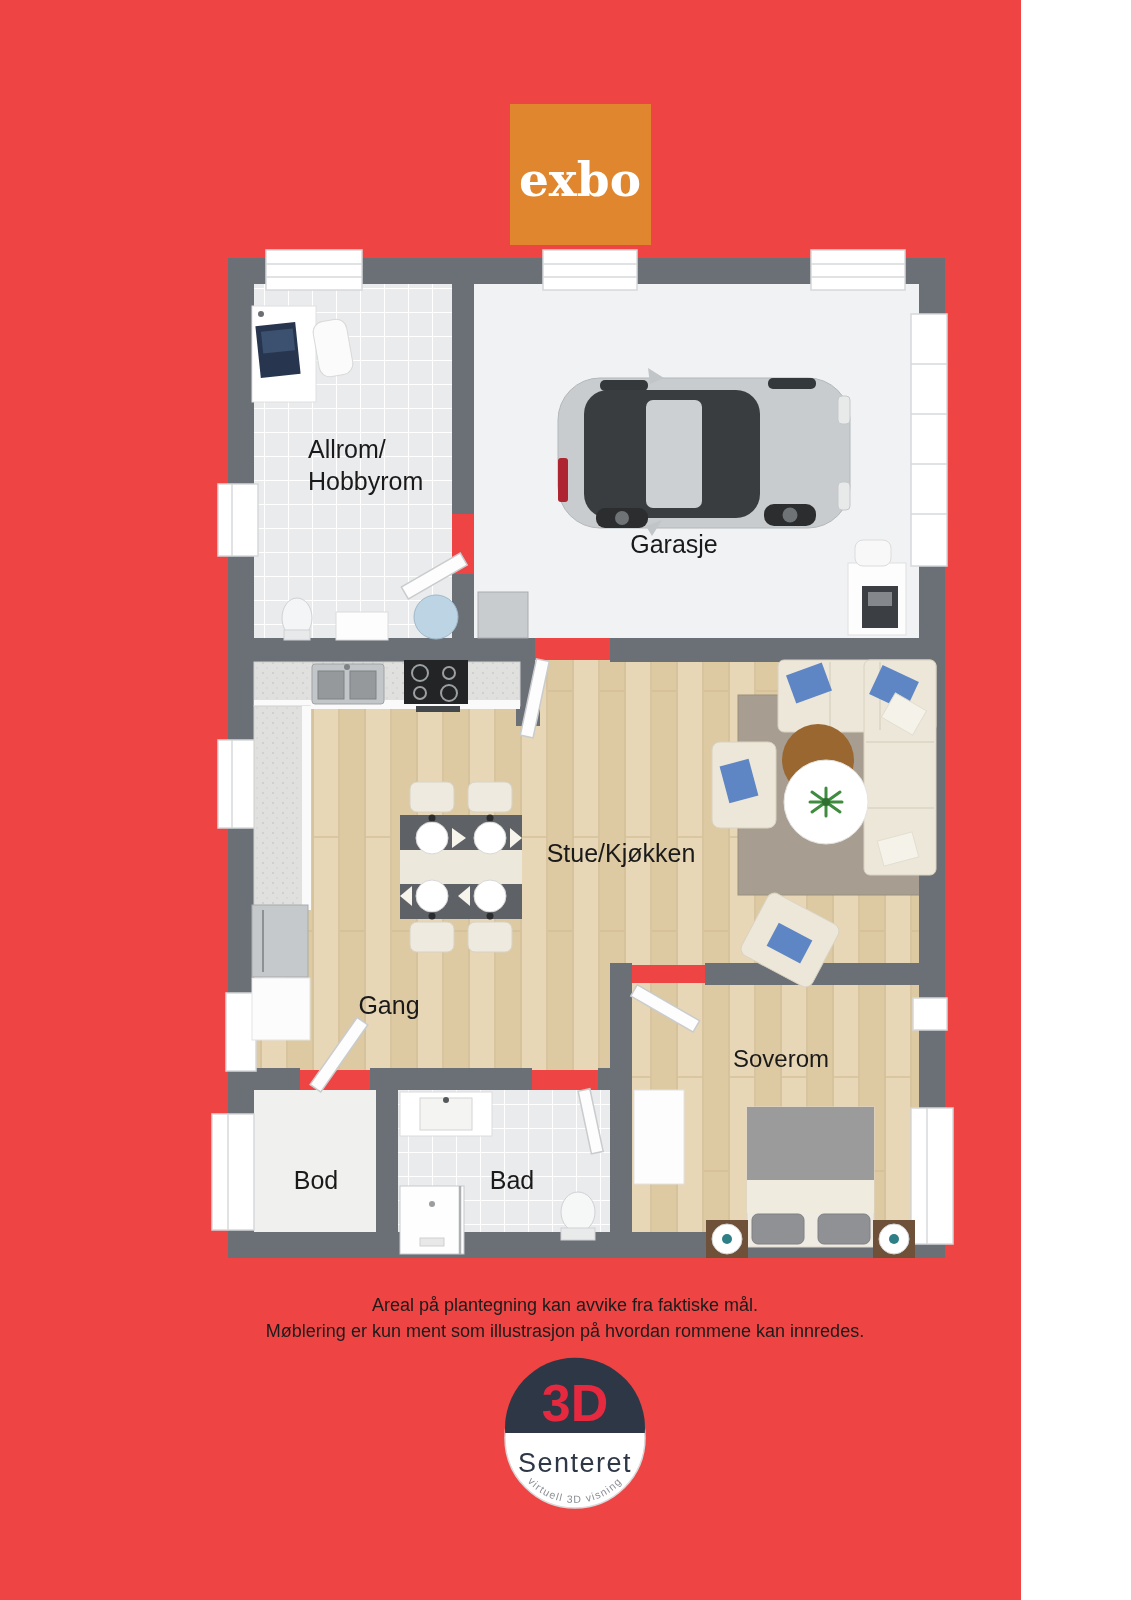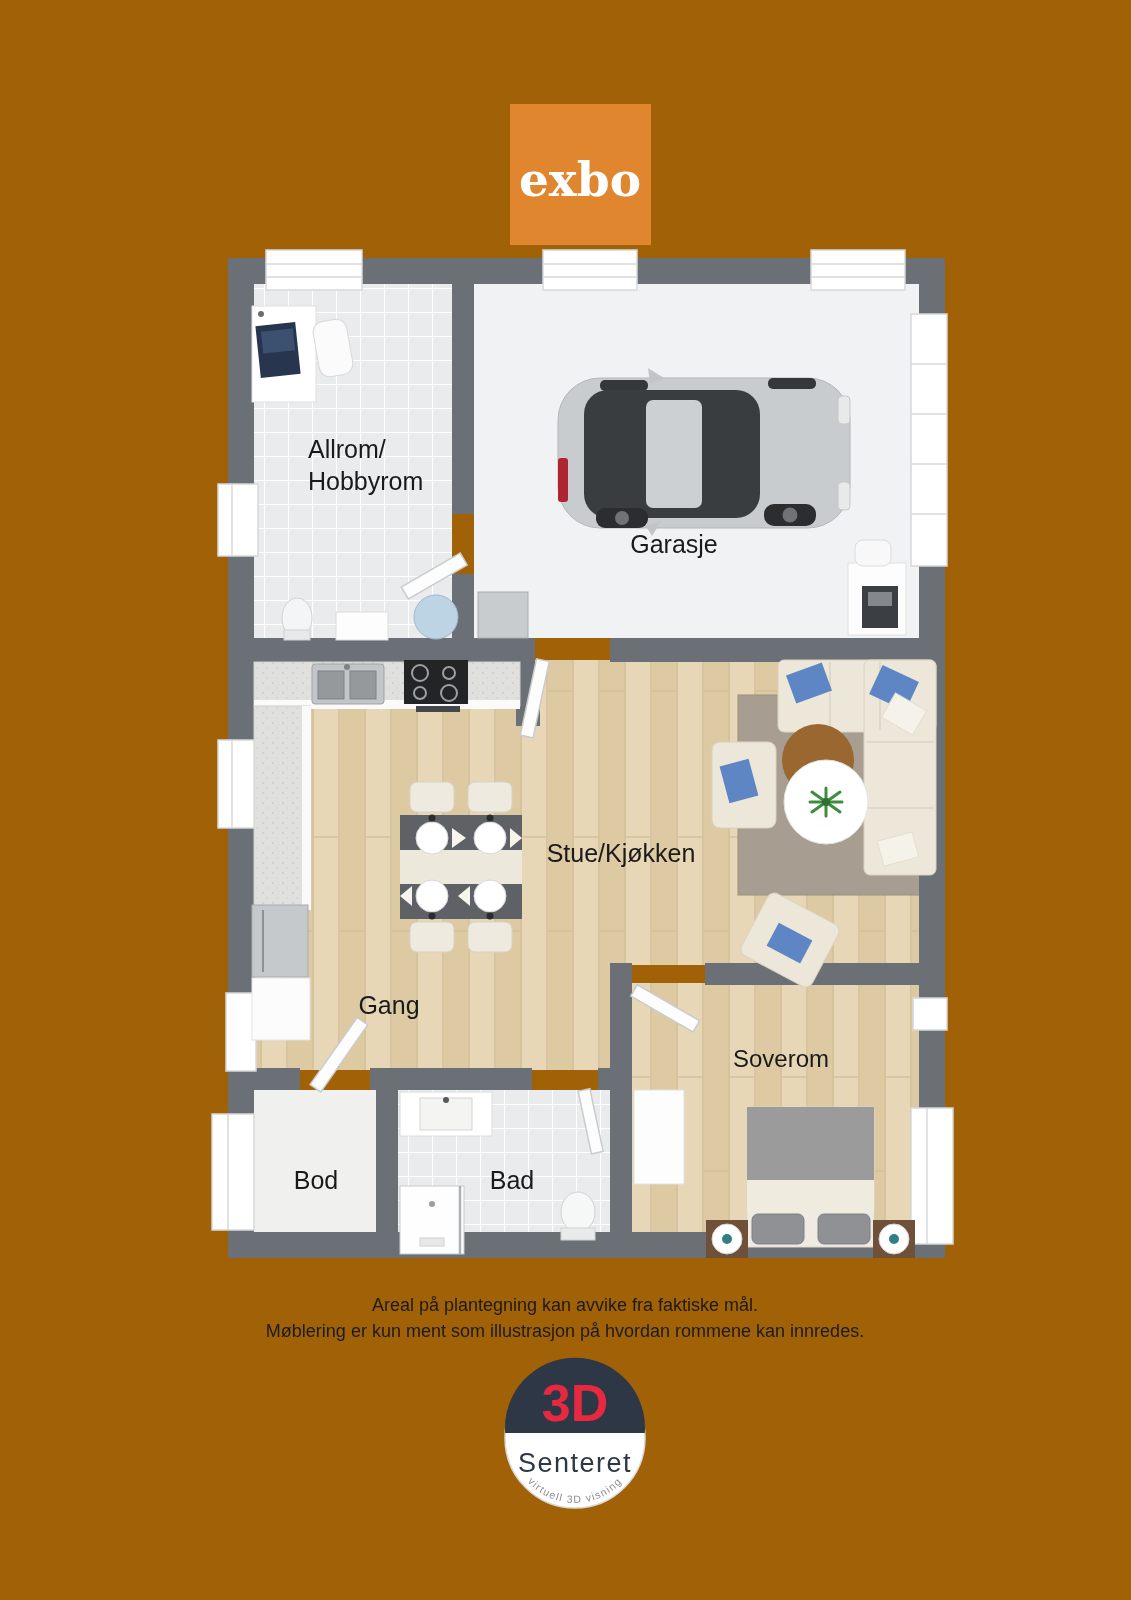--- a/index.html
+++ b/index.html
@@ -1,16 +1,16 @@
 <!DOCTYPE html>
 <html><head>
 <meta charset="utf-8">
 <style>
   html,body{margin:0;padding:0;background:#ffffff;}
-  .page{position:relative;width:1131px;height:1600px;background:#a16207;overflow:hidden;text-align:right;}
+  .page{position:relative;width:1021px;height:1600px;background:#ef4444;overflow:hidden;text-align:right;}
   svg{position:absolute;left:0;top:0;}
   text{font-family:"Liberation Sans", sans-serif;}
   .roomlabel{font-size:25px;fill:#1a1a1a;}
   .disclaimer{font-size:18px;fill:#1b1b1b;}
   .exbotext{font-family:"DejaVu Serif", serif;font-weight:600;font-size:47px;}
   .logo3d{font-weight:bold;font-size:52px;paint-order:stroke;}
   .senteret{font-size:27px;letter-spacing:1.5px;}
   .tagline{font-size:10.5px;letter-spacing:1.3px;}
 </style>
 </head>

